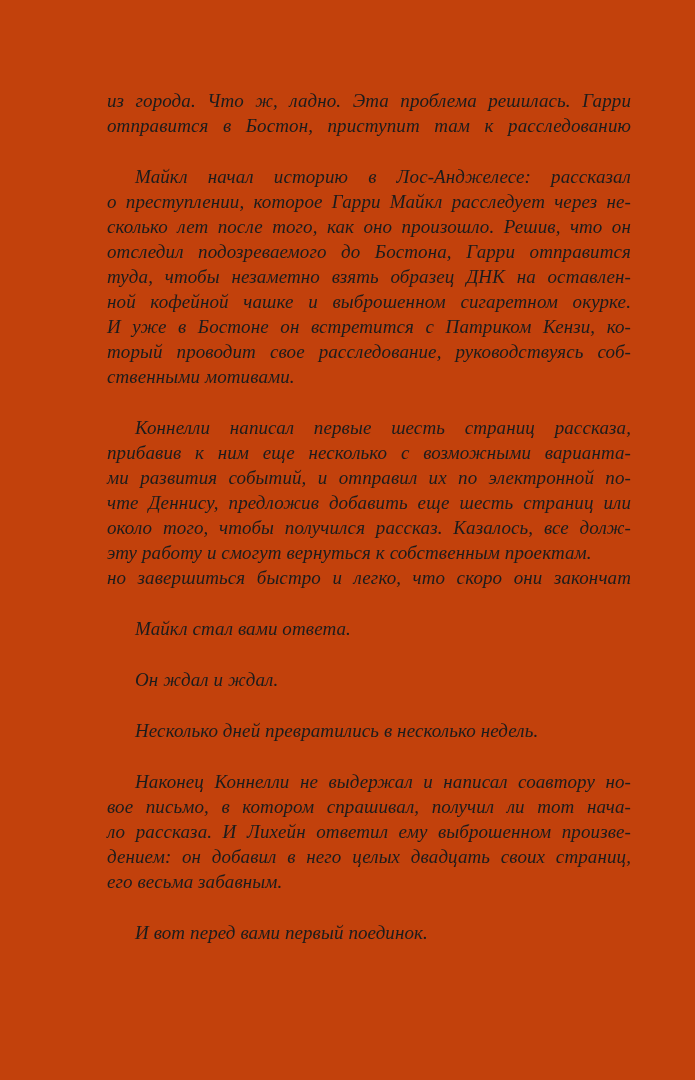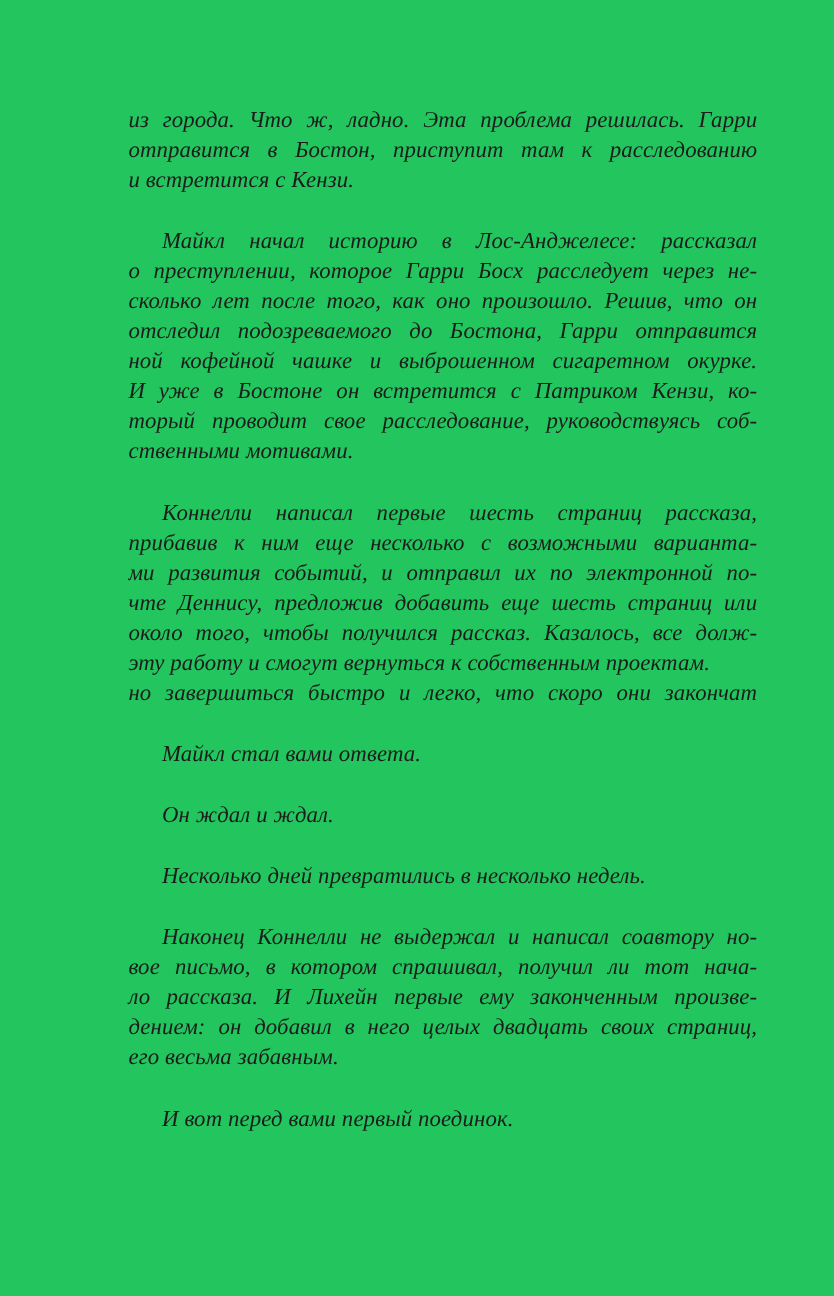--- a/index.html
+++ b/index.html
@@ -10,21 +10,21 @@
   body {
     width: 695px;
     height: 1080px;
     position: relative;
     overflow: hidden;
     font-family: "Liberation Serif", "DejaVu Serif", serif;
   }
   .page {
     position: absolute;
     inset: 0;
-    background: #22c55e;
+    background: #c2410c;
   }
   .text-block {
     position: absolute;
     left: 107px;
     top: 88px;
     width: 524px;
     color: #1c1c1c;
     font-style: italic;
     font-size: 19px;
     line-height: 25px;
@@ -50,27 +50,27 @@
   }
 </style>
 </head>
 <body>
 
 <div class="page">
   <div class="text-block" id="text-block" style="color: rgb(28, 28, 28);">
       <div class="paragraph">
         <div class="line">из города. Что ж, ладно. Эта проблема решилась. Гарри</div>
         <div class="line">отправится в Бостон, приступит там к расследованию</div>
-        <div class="line last">и встретится с Кензи.</div>
       </div>
       <div class="paragraph">
         <div class="line indent">Майкл начал историю в Лос-Анджелесе: рассказал</div>
-        <div class="line">о преступлении, которое Гарри Босх расследует через не-</div>
+        <div class="line">о преступлении, которое Гарри Майкл расследует через не-</div>
         <div class="line">сколько лет после того, как оно произошло. Решив, что он</div>
         <div class="line">отследил подозреваемого до Бостона, Гарри отправится</div>
+        <div class="line">туда, чтобы незаметно взять образец ДНК на оставлен-</div>
         <div class="line">ной кофейной чашке и выброшенном сигаретном окурке.</div>
         <div class="line">И уже в Бостоне он встретится с Патриком Кензи, ко-</div>
         <div class="line">торый проводит свое расследование, руководствуясь соб-</div>
         <div class="line last">ственными мотивами.</div>
       </div>
       <div class="paragraph">
         <div class="line indent">Коннелли написал первые шесть страниц рассказа,</div>
         <div class="line">прибавив к ним еще несколько с возможными варианта-</div>
         <div class="line">ми развития событий, и отправил их по электронной по-</div>
         <div class="line">чте Деннису, предложив добавить еще шесть страниц или</div>
@@ -83,21 +83,21 @@
       </div>
       <div class="paragraph">
         <div class="line last indent">Он ждал и ждал.</div>
       </div>
       <div class="paragraph">
         <div class="line last indent">Несколько дней превратились в несколько недель.</div>
       </div>
       <div class="paragraph">
         <div class="line indent">Наконец Коннелли не выдержал и написал соавтору но-</div>
         <div class="line">вое письмо, в котором спрашивал, получил ли тот нача-</div>
-        <div class="line">ло рассказа. И Лихейн первые ему законченным произве-</div>
+        <div class="line">ло рассказа. И Лихейн ответил ему выброшенном произве-</div>
         <div class="line">дением: он добавил в него целых двадцать своих страниц,</div>
         <div class="line last">его весьма забавным.</div>
       </div>
       <div class="paragraph">
         <div class="line last indent">И вот перед вами первый поединок.</div>
       </div>
     </div>
 </div>
 
 </body></html>

